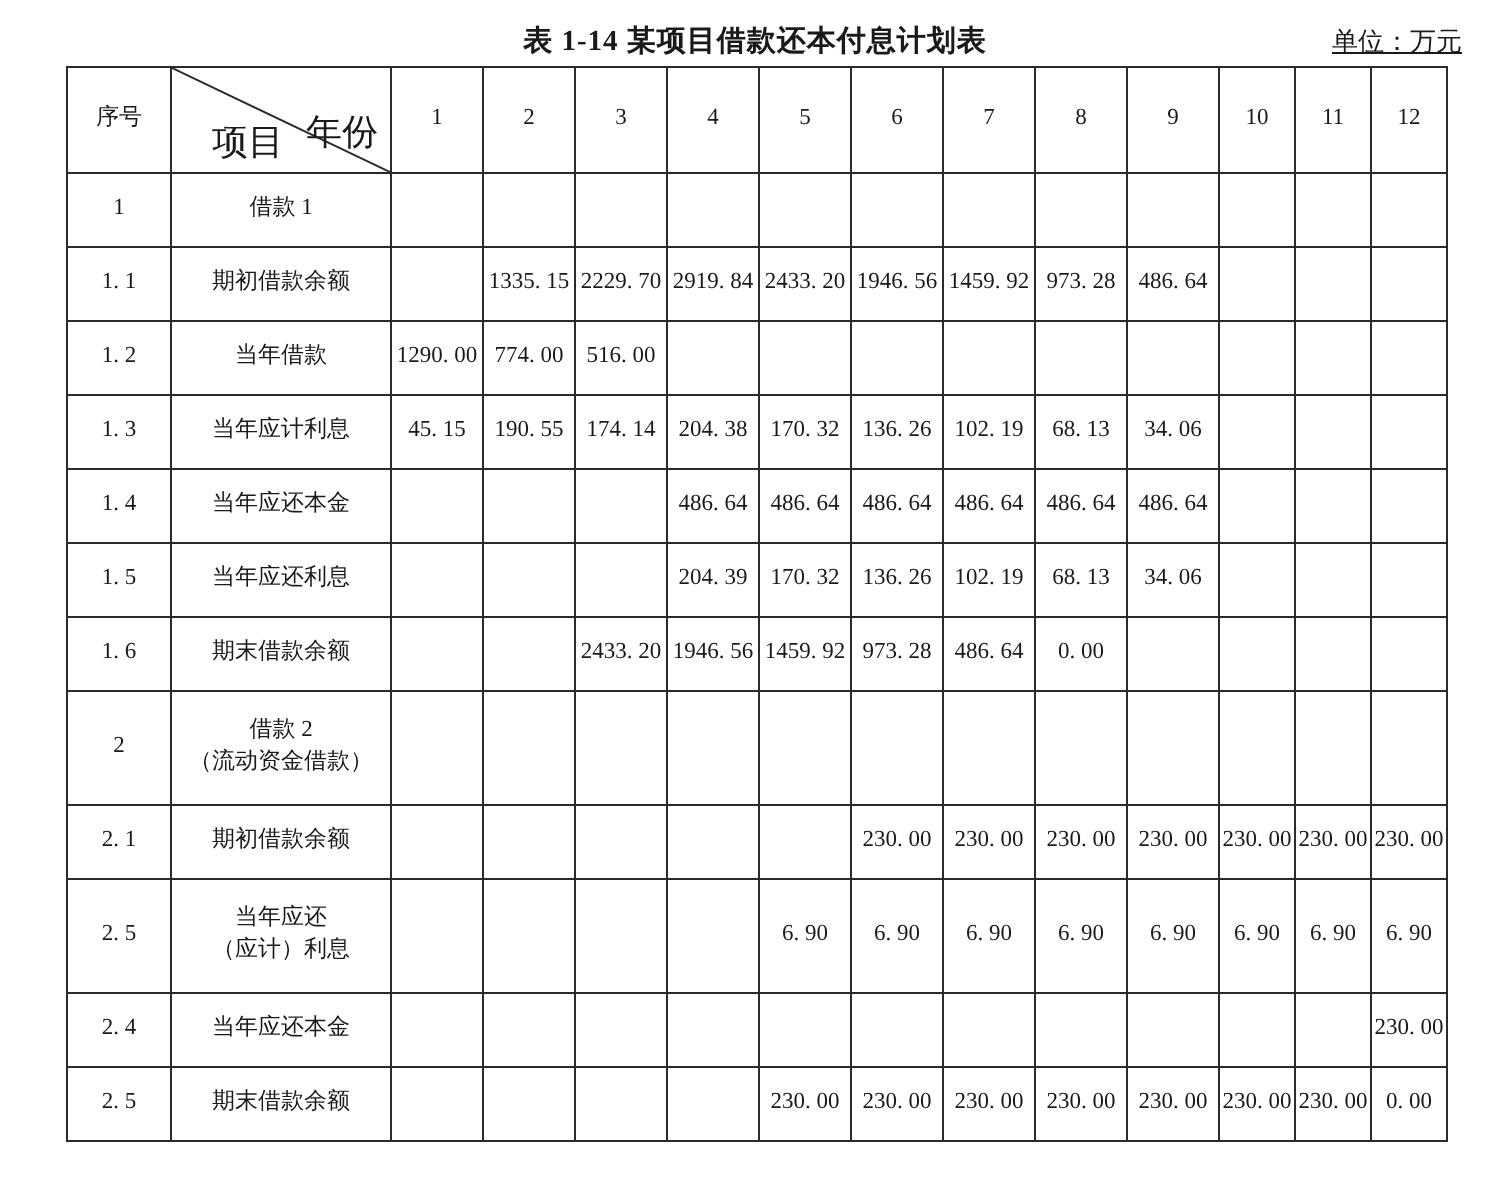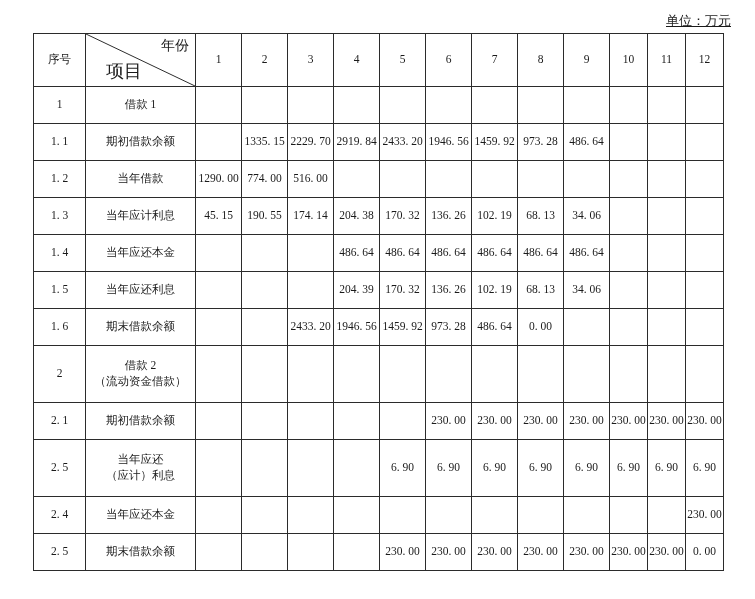--- a/index.html
+++ b/index.html
@@ -85,42 +85,43 @@
     padding: 0;
   }
   td.corner .diag {
     position: absolute;
     left: 0; top: 0;
     width: 100%; height: 100%;
   }
   td.corner .t-year {
     position: absolute;
     right: 6px;
-    top: 3px;
-    font-size: 14px;
+    top: 20px;
+    font-size: 18px;
   }
   td.corner .t-item {
     position: absolute;
     left: 20px;
     bottom: 3px;
     font-size: 18px;
   }
   td.yearhead {
     height: 52px;
     font-size: 12.5px;
   }
   tr.xtall td { height: 56px; }
   .two-line { line-height: 1.45; }
 </style>
 </head>
 <body>
 
 <div class="page">
 
   <div class="title-row">
+    <div class="title-main">表 1-14    某项目借款还本付息计划表</div>
     <div class="title-unit">单位：万元</div>
   </div>
 
   <div class="table-wrap">
     <table class="plan">
       <colgroup>
         <col style="width:52px">
         <col style="width:110px">
         <col style="width:46px">
         <col style="width:46px">

